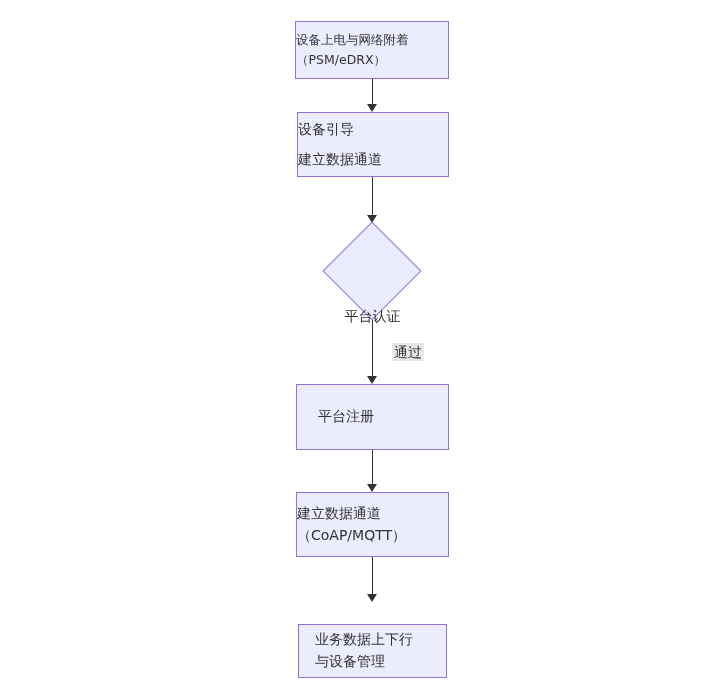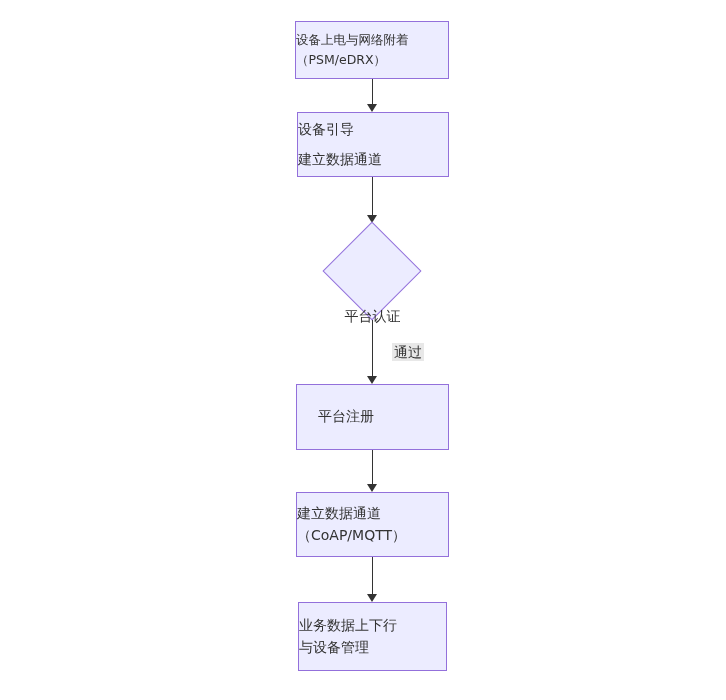--- a/index.html
+++ b/index.html
@@ -24,21 +24,21 @@
     text-align: center;
     font-size: 14px;
     line-height: 1.55;
     color: #333333;
   }
   .node.small { font-size: 12.5px; line-height: 1.6; }
   #node-power   { left: 295px; top: 21px;  width: 154px; height: 58px; }
   #node-boot    { left: 297px; top: 112px; width: 152px; height: 65px; gap: 8px; }
   #node-register{ left: 296px; top: 384px; width: 153px; height: 66px; padding-left: 21px; }
   #node-channel { left: 296px; top: 492px; width: 153px; height: 65px; }
-  #node-service { left: 298px; top: 602px; width: 149px; height: 69px; }
+  #node-service { left: 298px; top: 624px; width: 149px; height: 54px; padding-left: 16px; }
 
   .diamond-shape {
     position: absolute;
     left: 337px; top: 236px;
     width: 70px; height: 70px;
     background: #ECECFF;
     border: 1px solid #9370DB;
     box-sizing: border-box;
     transform: rotate(45deg);
   }

